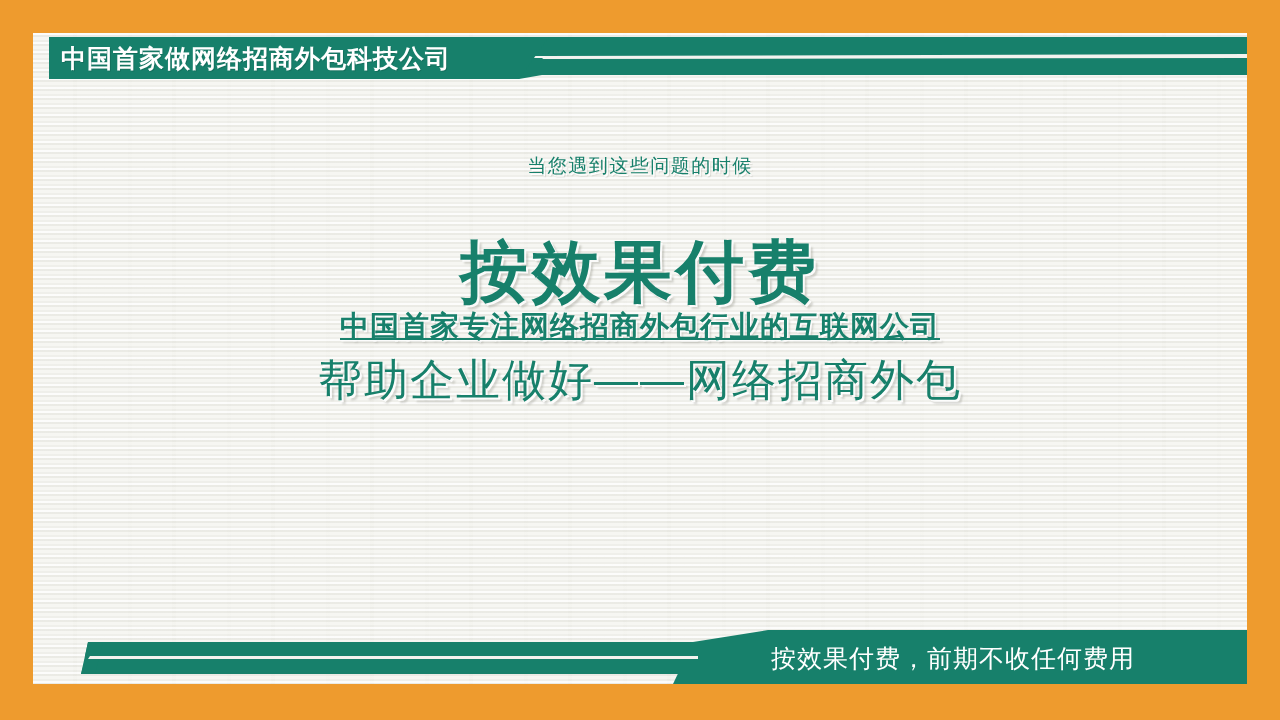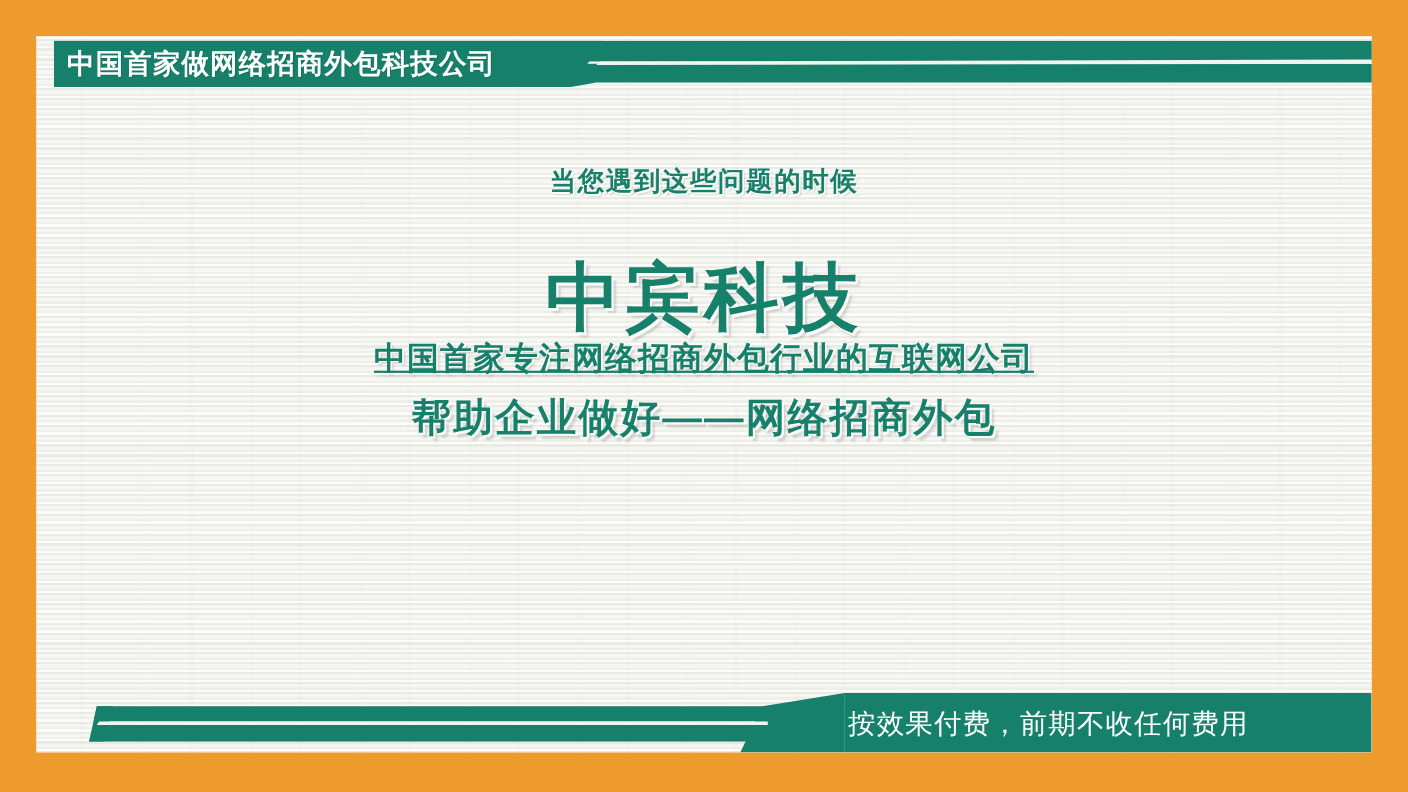--- a/index.html
+++ b/index.html
@@ -81,22 +81,22 @@
   
   .body-block {
     position: absolute;
     left: 0;
     right: 0;
     top: 120px;
     text-align: center;
   }
 
   .kicker {
-    font-size: 24px;
-    font-weight: bold;
+    font-size: 19px;
+    font-weight: normal;
     color: #17806b;
     letter-spacing: 1.5px;
     line-height: 26px;
     text-shadow: 1.5px 1.5px 0 rgba(255,255,255,0.95),
                  2.5px 2.5px 1px rgba(150,150,140,0.28);
   }
 
   .brand {
     margin-top: 54px;
     font-size: 68px;
@@ -115,22 +115,22 @@
     color: #17806b;
     letter-spacing: 1px;
     line-height: 38px;
     text-shadow: 1.5px 1.5px 0 rgba(255,255,255,0.9),
                  3px 3px 2px rgba(140,140,130,0.3);
     text-decoration: underline;
   }
 
   .headline {
     margin-top: 2px;
-    font-size: 36px;
-    font-weight: bold;
+    font-size: 44px;
+    font-weight: normal;
     color: #17806b;
     letter-spacing: 2px;
     line-height: 66px;
     text-shadow: 2px 2px 0 rgba(255,255,255,0.9),
                  4px 4px 2px rgba(140,140,130,0.33);
   }
 
   
   .footer-ribbon {
     position: absolute;
@@ -170,21 +170,21 @@
         <polygon points="0,0 500,0 470,42 0,42" fill="#17806b"></polygon>
 
         <polygon points="497,19 1214,17 1214,21 493,22" fill="#f3f3ef"></polygon>
       </svg>
       <div class="header-title">中国首家做网络招商外包科技公司</div>
     </div>
 
     <div class="body-block">
       <div class="kicker">当您遇到这些问题的时候</div>
 
-      <div class="brand">中宾科技</div>
+      <div class="brand">按效果付费</div>
 
       <div class="tagline">中国首家专注网络招商外包行业的互联网公司</div>
 
       <div class="headline">帮助企业做好——网络招商外包</div>
     </div>
 
     <div class="footer-ribbon">
       <svg width="1214" height="68" viewBox="0 0 1214 68" xmlns="http://www.w3.org/2000/svg">
 
         <polygon points="735,14 1214,14 1214,68 1214,68 735,68" fill="#17806b"></polygon>

